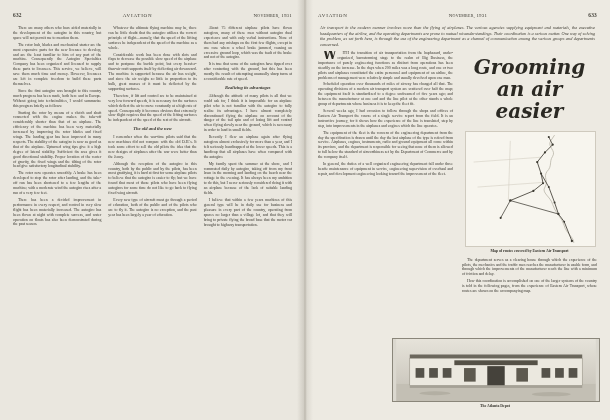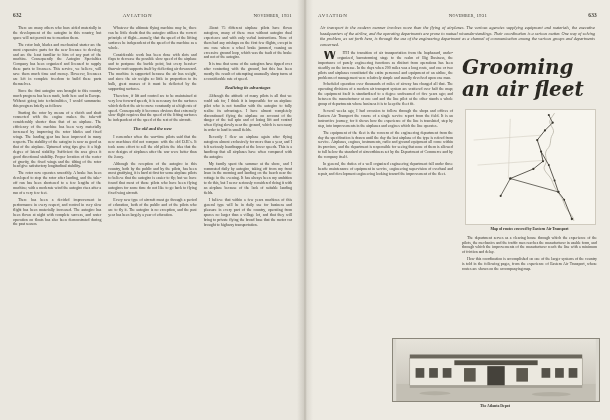--- a/index.html
+++ b/index.html
@@ -43,21 +43,21 @@
   }
 
   
   .deck{
     margin:6px 2px 4px;font-style:italic;font-size:4.3px;line-height:5.5px;
     text-align:justify;color:#3a382f;
   }
   .rp-cols{display:flex;gap:9px;margin-top:3px;height:346px;overflow:hidden;}
   .rp-col{width:50%;min-width:0;}
   .article-title{
-    margin:5px 0 9px;
+    margin:5px 0 9px;text-align:center;
     font-family:"DejaVu Serif",serif;font-style:italic;font-weight:bold;
     font-size:20px;line-height:22px;color:#2b2923;
   }
   .article-title span{display:block;}
   figure{margin:0;}
   .map-fig{margin:0 3px 3px;}
   .map-fig svg{display:block;width:100%;height:114px;background:#f7f5ee;border:0.5px solid #cfcabe;}
   .fig-caption{
     font-size:3.8px;line-height:4.6px;font-weight:bold;text-align:center;
     margin:2px 10px 4px;color:#33312a;
@@ -122,21 +122,21 @@
           <p class="dropcap">WITH the transition of air transportation from the haphazard, under-organized, barnstorming stage to the realm of Big Business, the importance of purely engineering functions as distinct from operations has been steadily on the increase. In the days when 200 miles was a long route, and one or two pilots and airplanes constituted the entire personnel and equipment of an airline, the problems of management were relatively simple and usually devolved upon one man.</p>
           <p>Scheduled operation over thousands of miles of airway has changed all that. The operating divisions of a modern air transport system are scattered over half the map; the equipment itself is standardized to a degree undreamed of five years ago; and between the manufacturer at one end and the line pilot at the other stands a whole group of departments whose business it is to keep the fleet fit.</p>
           <p>Several weeks ago, I had occasion to follow through the shops and offices of Eastern Air Transport the course of a single service report from the field. It is an instructive journey, for it shows how the experience of the line is translated, step by step, into improvements in the airplanes and engines which the line operates.</p>
           <p>The equipment of the fleet is the concern of the engineering department from the day the specification is drawn until the day the last airplane of the type is retired from service. Airplanes, engines, instruments, radio and ground equipment all come within its province, and the department is responsible for seeing that none of them is allowed to fall below the standard of airworthiness set by the Department of Commerce and by the company itself.</p>
           <p>In general, the duties of a well organized engineering department fall under three heads: maintenance of equipment in service, engineering supervision of overhaul and repair, and development engineering looking toward the improvement of the fleet.</p>
         </div>
 
       <div class="rp-col">
         <h1 class="article-title">
           <span>Grooming</span>
-          <span>an air fleet</span>
+          <span>an air easier</span>
         </h1>
 
         <figure class="map-fig">
           <svg viewBox="0 0 134 116" aria-hidden="true">
 
             <path d="M92,2 L88,8 C84,14 94,18 90,24 C86,30 90,34 84,40 C80,46 86,50 82,56 C78,62 88,66 90,74 C92,82 100,88 102,96 C104,104 112,108 112,114" fill="none" stroke="#b8b3a6" stroke-width="0.8"></path>
             <path d="M8,30 L78,25 M12,56 L82,51 M46,8 L44,70" fill="none" stroke="#d2cdc0" stroke-width="0.6"></path>
 
             <path d="M90,12 L82,20 L74,30 L78,42 L80,52 L70,60 L46,70" fill="none" stroke="#45423a" stroke-width="0.9"></path>
             <path d="M78,42 L86,56 L92,72 L96,84 L102,92 L110,112" fill="none" stroke="#45423a" stroke-width="0.9"></path>

